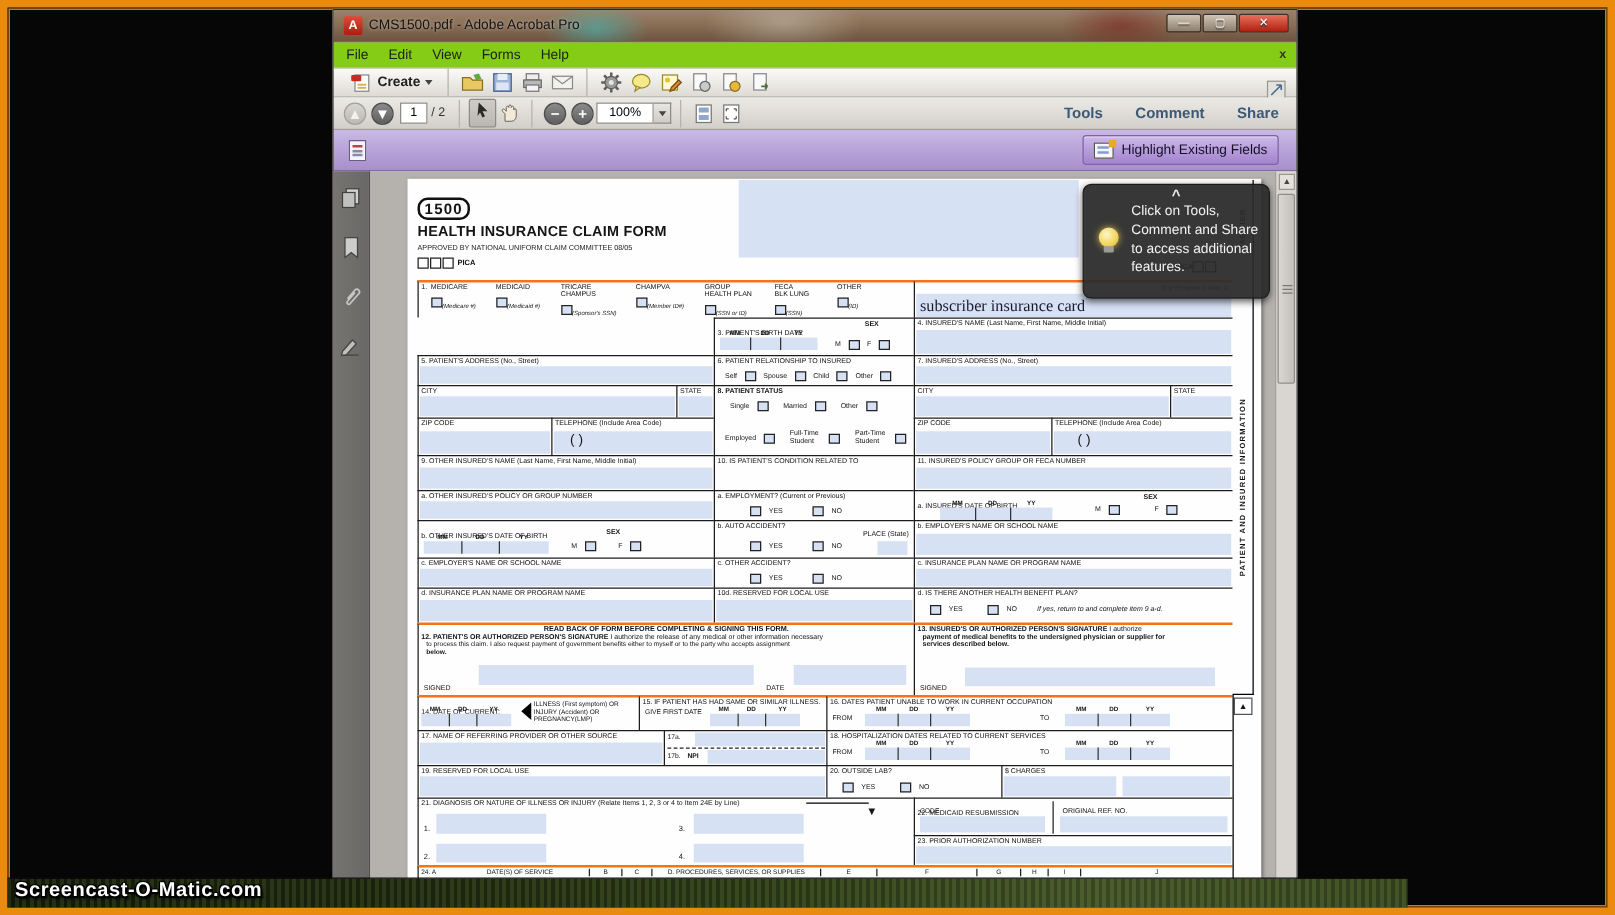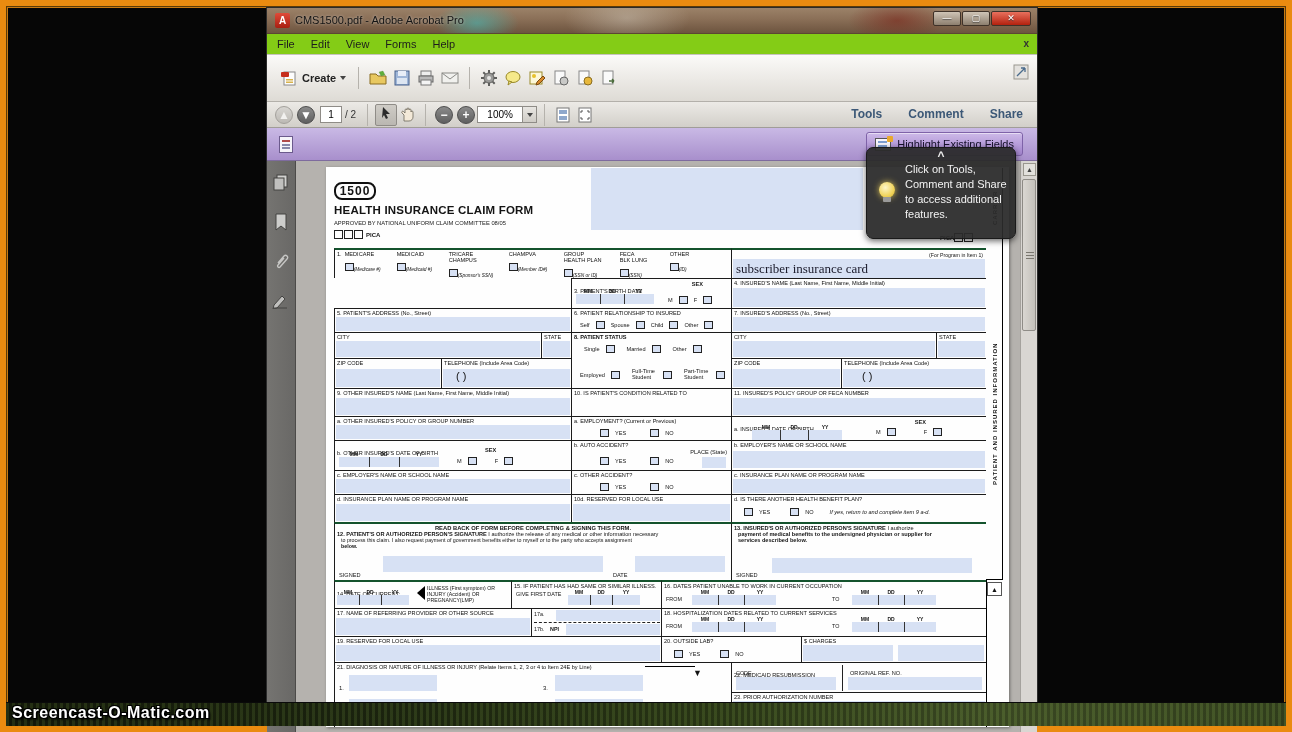--- a/index.html
+++ b/index.html
@@ -22,21 +22,21 @@
   .winbtns { position:absolute; right:6px; top:3px; display:flex; }
   .wbtn { width:28px; height:15px; border:1px solid #3f3229; border-radius:2px; margin-left:1px; background:linear-gradient(180deg,#cfc4b6,#8d7f6f); color:#fff; font-size:9px; line-height:13px; text-align:center; text-shadow:0 1px 1px #333; }
   .wbtn.close { width:40px; background:linear-gradient(180deg,#e8705d,#b3210e); }
 
   
   .menubar { position:relative; height:21px; background:#84cc16; border-bottom:1px solid #c6c3bd; display:flex; align-items:center; padding-left:10px; }
   .menu-item { font-size:11px; color:#1d1d1d; margin-right:16px; }
   .menubar .mclose { position:absolute; right:8px; top:4px; font-size:10px; font-weight:bold; color:#333; }
 
   
-  .toolbar1 { position:relative; height:47px; background:linear-gradient(180deg,#fbfaf8,#dedbd5); border-bottom:1px solid #b3b0aa; display:flex; align-items:center; padding-left:8px; }
+  .toolbar1 { position:relative; height:23px; background:linear-gradient(180deg,#fbfaf8,#dedbd5); border-bottom:1px solid #b3b0aa; display:flex; align-items:center; padding-left:8px; }
   .toolbar2 { position:relative; height:26px; background:linear-gradient(180deg,#eceae6,#d2cfc9); border-bottom:1px solid #a09d98; display:flex; align-items:center; padding-left:6px; }
   .tsep { width:1px; height:22px; background:#b5b2ac; margin:0 7px; }
   .tbtn { display:flex; align-items:center; margin:0 3px; }
   .createbtn { display:flex; align-items:center; border:1px solid transparent; padding:2px 4px; }
   .createbtn .clabel { font-size:11px; font-weight:bold; color:#222; margin:0 4px; }
   .caret { width:0; height:0; border-left:3px solid transparent; border-right:3px solid transparent; border-top:4px solid #444; }
   .icon16 { width:18px; height:18px; display:block; }
   .circlebtn { width:18px; height:18px; border-radius:50%; background:linear-gradient(180deg,#8b8b8b,#5f5f5f); border:1px solid #4c4c4c; color:#fff; text-align:center; line-height:16px; font-size:12px; font-weight:bold; margin:0 2px; }
   .circlebtn.lite { background:linear-gradient(180deg,#d8d6d2,#bcb9b4); color:#f2f1ef; border-color:#a3a09b; }
   .pagebox { width:22px; height:17px; background:#fff; border:1px solid #8f8c87; font-size:10px; text-align:center; margin:0 3px; font-family:"Liberation Sans",sans-serif; }
@@ -73,21 +73,21 @@
   .carrier-block { position:absolute; left:265px; top:1px; width:272px; height:62px; background:#d7e1f4; }
   .f1500 { position:absolute; left:8px; top:15px; width:42px; height:18px; border:2px solid #111; border-radius:8px; font-size:12px; font-weight:bold; text-align:center; line-height:15px; letter-spacing:1px; }
   .ftitle { position:absolute; left:8px; top:37px; font-size:11.5px; font-weight:bold; letter-spacing:.2px; }
   .fappr { position:absolute; left:8px; top:53px; font-size:5.8px; color:#222; }
   .picarow { position:absolute; left:8px; top:63px; display:flex; align-items:center; }
   .picarow .pbx { width:9px; height:9px; border:1px solid #222; margin-right:1px; background:#fff; }
   .picarow .ptx { font-size:6px; font-weight:bold; margin-left:2px; }
   .picaright { position:absolute; left:612px; top:66px; display:flex; align-items:center; }
 
   .cell { position:absolute; border-left:1px solid #1c1c1c; border-top:1px solid #1c1c1c; overflow:hidden; }
-  .thick { border-top:2px solid #14532d; }
+  .thick { border-top:2px solid #f97316; }
   .lbl { display:block; font-size:5.6px; line-height:6.2px; padding:1px 0 0 2px; color:#101010; white-space:nowrap; }
   .fld { position:absolute; background:#d7e1f4; }
   .cb { display:inline-block; width:9px; height:8px; background:#d7e1f4; border:1px solid #222; vertical-align:middle; }
   .cbrow { position:absolute; display:flex; align-items:center; font-size:5.6px; }
   .cbrow span { margin:0 2px 0 4px; }
   .dgrp { position:absolute; }
   .dhead { display:flex; font-size:5px; font-weight:bold; }
   .dhead i { font-style:normal; text-align:center; }
   .dcells { display:flex; }
   .dcells b { display:block; height:10px; background:#d7e1f4; border-left:1px solid #333; }
@@ -96,21 +96,21 @@
   .striptext { font-size:6px; font-weight:bold; letter-spacing:1px; }
 
   
   .tooltip { position:absolute; left:860px; top:141px; width:150px; height:92px; background:rgba(42,42,42,.94); border:1px solid #1a1a1a; border-radius:7px; box-shadow:0 2px 6px rgba(0,0,0,.6); z-index:30; }
   .tooltip .chev { position:absolute; top:1px; left:50%; transform:translateX(-50%); color:#eee; font-size:12px; font-weight:bold; }
   .tooltip .bulb { position:absolute; left:12px; top:34px; width:16px; height:16px; border-radius:50%; background:radial-gradient(circle at 40% 35%, #fdf6c9, #f0d359 60%, #c9a82c); box-shadow:0 0 6px rgba(250,220,90,.8); }
   .tooltip .bulb::after { content:""; position:absolute; left:4px; top:15px; width:8px; height:5px; background:#9a9a9a; border-radius:1px; }
   .tooltip .ttext { position:absolute; left:38px; top:14px; width:104px; font-size:11px; line-height:15px; color:#f2f2f2; }
 
   
-  .bottomstrip { position:absolute; left:0; bottom:0; width:1280px; height:24px;
+  .bottomstrip { position:absolute; left:0; bottom:0; width:1120px; height:24px;
     background:
       repeating-linear-gradient(90deg, rgba(90,120,50,.25) 0 3px, rgba(20,30,10,.25) 3px 6px),
       linear-gradient(90deg,#121609 0%, #1d2510 30%, #2e3b18 55%, #46552a 78%, #3a4822 100%);
     border-top:1px solid #0a0a0a; z-index:40; }
   .taskitems { position:absolute; left:400px; top:4px; display:flex; }
   .taskitem { font-size:11px; color:#d8ddd2; text-shadow:0 1px 2px #000; margin-right:60px; white-space:nowrap; }
   .watermark { position:absolute; left:6px; top:1px; font-size:16px; font-weight:bold; color:#fff; letter-spacing:.5px; z-index:41;
     text-shadow:-1px -1px 0 #000, 1px -1px 0 #000, -1px 1px 0 #000, 1px 1px 0 #000, 2px 2px 2px #000; }
 
   .selhl { background:#8db8d8; }

